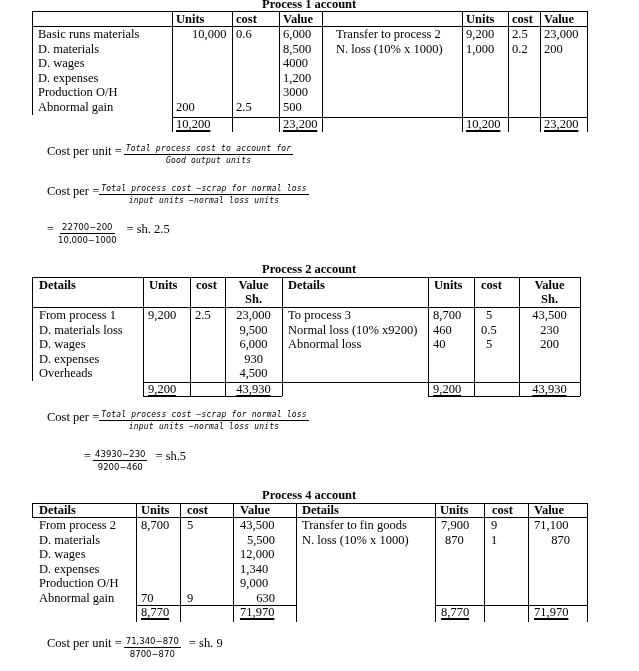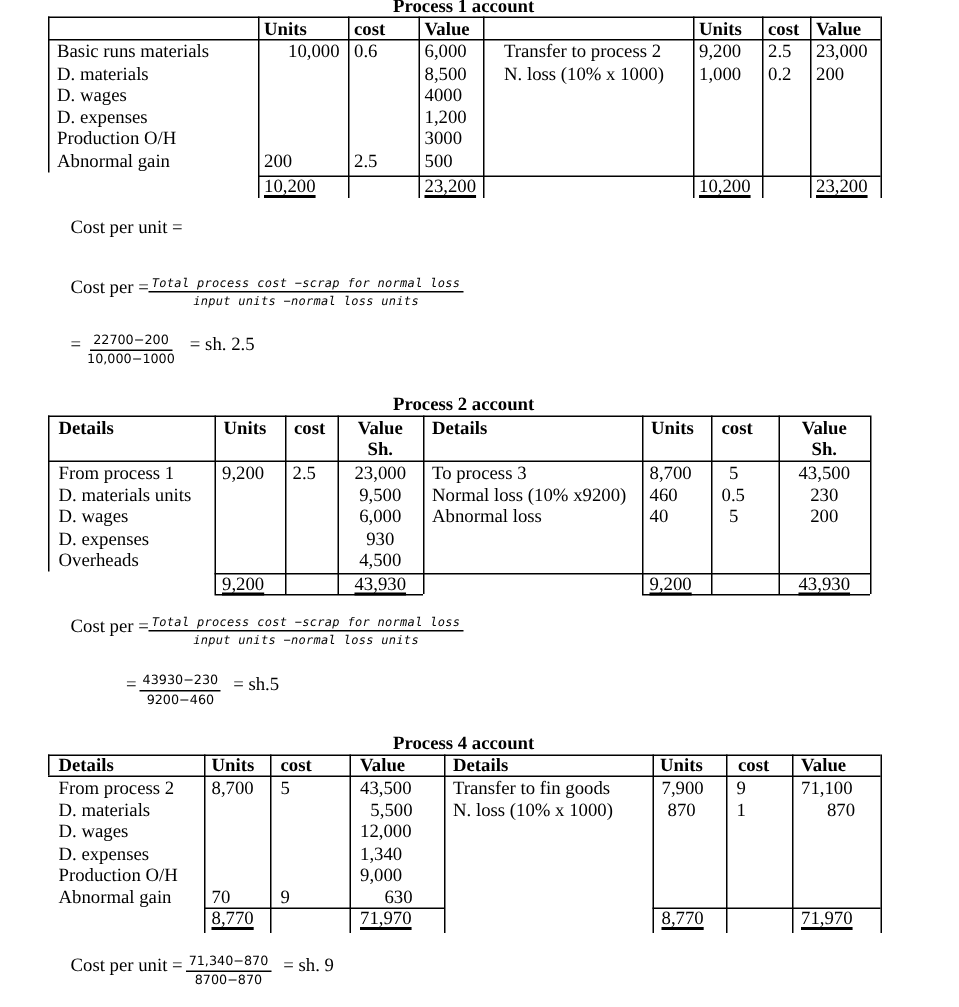--- a/index.html
+++ b/index.html
@@ -90,20 +90,24 @@
   </div>
 
   <div class="cell ul" style="left:176px;top:117px;">10,200</div>
   <div class="cell ul" style="left:283px;top:117px;">23,200</div>
   <div class="cell ul" style="left:466px;top:117px;">10,200</div>
   <div class="cell ul" style="left:544px;top:117px;">23,200</div>
 </div>
 
 <div class="frac" style="left:47px;top:144px;">
   <span class="lbl">Cost per unit =</span>
+  <span class="fr">
+    <span class="num it">Total process cost to account for</span>
+    <span class="den it">Good output units</span>
+  </span>
 </div>
 <div class="frac" style="left:47px;top:184px;">
   <span class="lbl">Cost per =</span>
   <span class="fr" style="margin-left:0;">
     <span class="num it">Total process cost −scrap for normal loss</span>
     <span class="den it">input units −normal loss units</span>
   </span>
 </div>
 <div class="frac" style="left:47px;top:222px;">
   <span class="lbl">=</span>
@@ -142,21 +146,21 @@
   <div class="cell hdr c" style="left:519px;top:278px;width:61px;">Value</div>
   <div class="cell hdr c" style="left:519px;top:292px;width:61px;">Sh.</div>
 
   <div>
     <div class="cell" style="left:39px;top:308px;text-align:center;">From process 1</div>
     <div class="cell" style="left:148px;top:308px;">9,200</div>
     <div class="cell" style="left:195px;top:308px;">2.5</div>
     <div class="cell c" style="left:225px;top:308px;width:57px;">23,000</div>
   </div>
   <div>
-    <div class="cell" style="left:39px;top:322.5px;">D. materials units</div>
+    <div class="cell" style="left:39px;top:322.5px;">D. materials loss</div>
     <div class="cell c" style="left:225px;top:322.5px;width:57px;">9,500</div>
   </div>
   <div>
     <div class="cell" style="left:39px;top:337px;">D. wages</div>
     <div class="cell c" style="left:225px;top:337px;width:57px;">6,000</div>
   </div>
   <div>
     <div class="cell" style="left:39px;top:351.5px;">D. expenses</div>
     <div class="cell c" style="left:225px;top:351.5px;width:57px;">930</div>
   </div>

